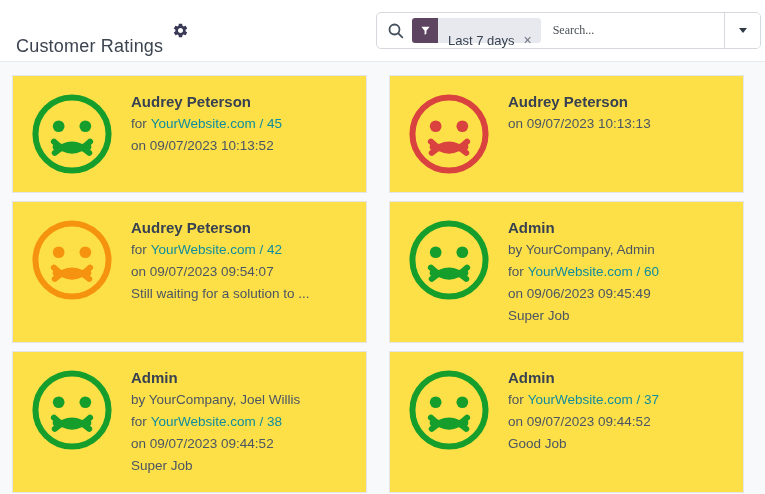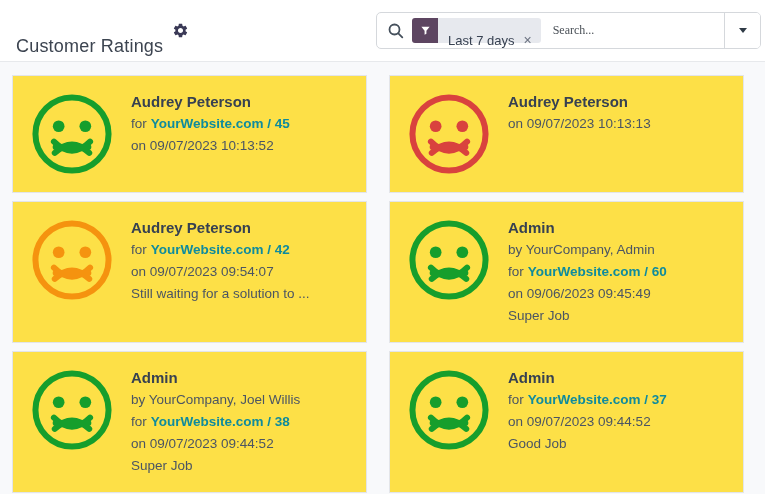--- a/index.html
+++ b/index.html
@@ -117,21 +117,21 @@
 
   .card-text { min-width: 0; }
   .customer-name {
     font-size: 15px;
     font-weight: 700;
     color: #374151;
     line-height: 22px;
   }
   .line { font-size: 13.5px; line-height: 22px; color: var(--body-text, #4b5563); white-space: nowrap; }
   .line .prefix { margin-right: 4px; }
-  .link { color: var(--link, #0f8b9d); text-decoration: none; cursor: pointer; font-weight: bold; }
+  .link { color: var(--link, #0f8b9d); text-decoration: none; cursor: pointer; }
 </style>
 </head>
 <body>
 
 <svg width="0" height="0" style="position:absolute">
   <defs>
     <g id="smiley-def">
       <circle cx="50" cy="50" r="42.5" fill="none" stroke="currentColor" stroke-width="7"></circle>
       <circle cx="34.5" cy="41" r="6.8" fill="currentColor"></circle>
       <circle cx="65.5" cy="41" r="6.8" fill="currentColor"></circle>

